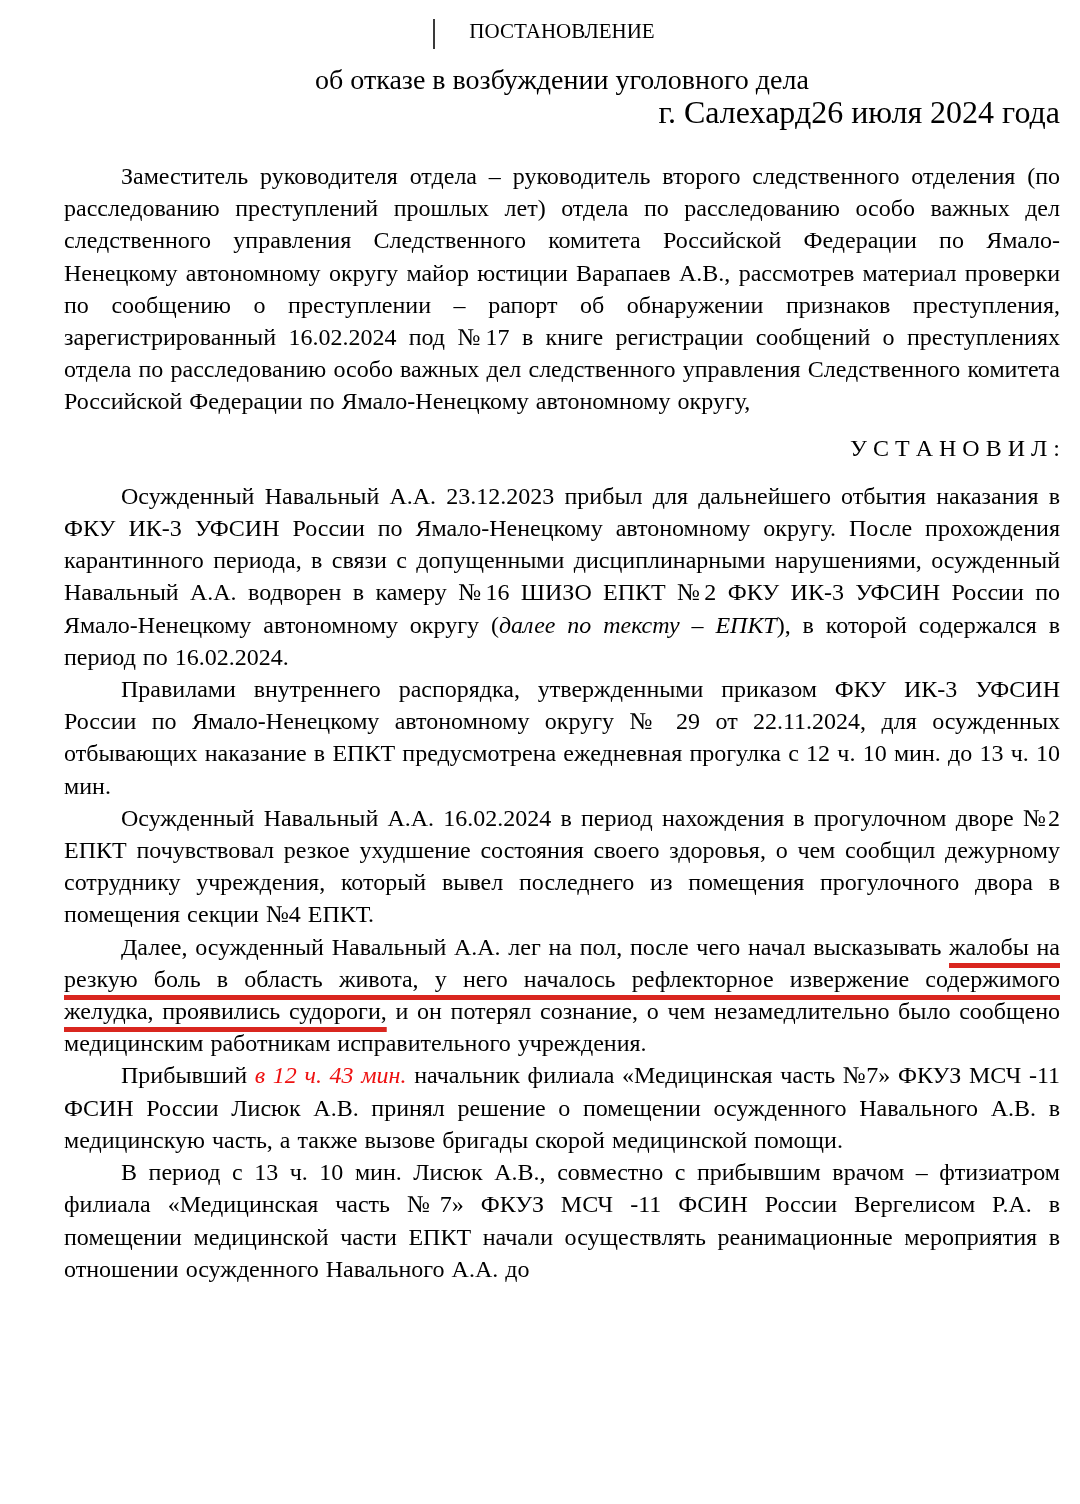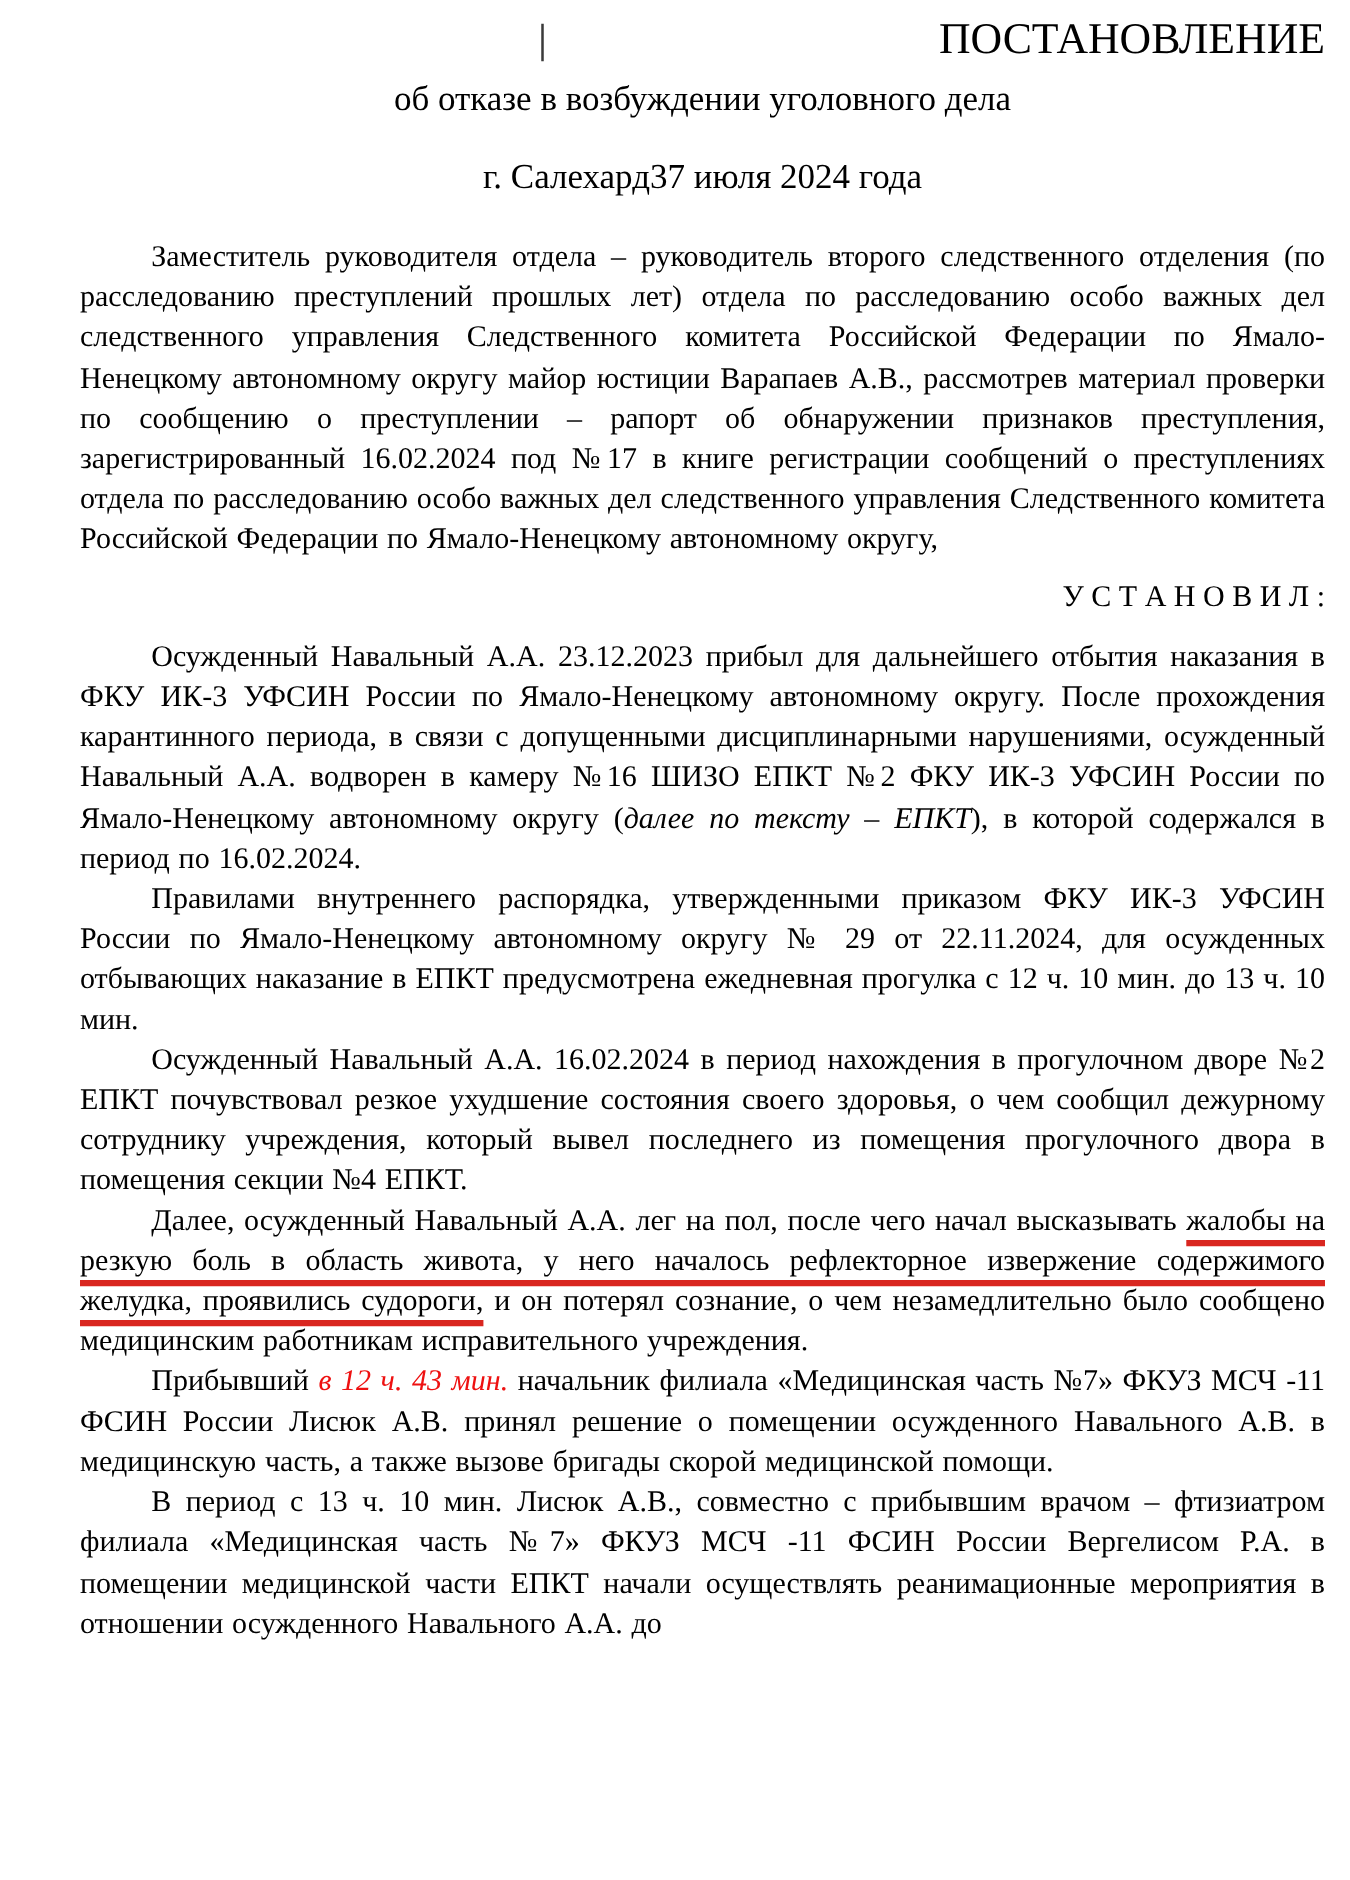--- a/index.html
+++ b/index.html
@@ -11,37 +11,36 @@
     color:#000000;
     font-family:"Liberation Serif","DejaVu Serif",serif;
     overflow:hidden;
     --red-text:#ee1111;
     --red-line:#d9261f;
   }
   .content{
     padding:14px 20px 0 64px;
   }
   .doc-title{
-    text-align:right;
-    font-size:35px;
+    text-align:center;
+    font-size:21px;
     line-height:34px;
     white-space:nowrap;
   }
   .doc-subtitle{
     text-align:center;
     font-size:28px;
     line-height:32px;
     margin-top:16px;
   }
   .meta-row{
     display:flex;
-    justify-content:center;
+    justify-content:flex-end;
     align-items:baseline;
-    margin-top:30px;
-    font-size:28px;
+    font-size:32px;
     line-height:32px;
   }
   .body-text{
     margin-top:32px;
     font-size:24px;
     line-height:32.2px;
   }
   .para{
     margin:0;
     text-align:justify;
@@ -73,21 +72,21 @@
 </head>
 <body>
 
 <div class="page" style="--red-text: #ee1111; --red-line: #d9261f; color: rgb(0, 0, 0);">
   <div class="caret"></div>
   <div class="content">
     <div class="doc-title">ПОСТАНОВЛЕНИЕ</div>
     <div class="doc-subtitle">об отказе в возбуждении уголовного дела</div>
     <div class="meta-row">
       <span>г. Салехард</span>
-      <span>37 июля 2024 года</span>
+      <span>26 июля 2024 года</span>
     </div>
     <div class="body-text">
         <p class="para"><span>Заместитель руководителя отдела – руководитель второго следственного отделения (по расследованию преступлений прошлых лет) отдела по расследованию особо важных дел следственного управления Следственного комитета Российской Федерации по Ямало-Ненецкому автономному округу майор юстиции Варапаев А.В., рассмотрев материал проверки по сообщению о преступлении – рапорт об обнаружении признаков преступления, зарегистрированный 16.02.2024 под №17 в книге регистрации сообщений о преступлениях отдела по расследованию особо важных дел следственного управления Следственного комитета Российской Федерации по Ямало-Ненецкому автономному округу,</span></p>
         <div class="ustanovil"><span>У С Т А Н О В И Л :</span></div>
         <p class="para"><span>Осужденный Навальный А.А. 23.12.2023 прибыл для дальнейшего отбытия наказания в ФКУ ИК-3 УФСИН России по Ямало-Ненецкому автономному округу. После прохождения карантинного периода, в связи с допущенными дисциплинарными нарушениями, осужденный Навальный А.А. водворен в камеру №16 ШИЗО ЕПКТ №2 ФКУ ИК-3 УФСИН России по Ямало-Ненецкому автономному округу (</span><span class="run-italic">далее по тексту – ЕПКТ</span><span>), в которой содержался в период по 16.02.2024.</span></p>
         <p class="para"><span>Правилами внутреннего распорядка, утвержденными приказом ФКУ ИК-3 УФСИН России по Ямало-Ненецкому автономному округу № 29 от 22.11.2024, для осужденных отбывающих наказание в ЕПКТ предусмотрена ежедневная прогулка с 12 ч. 10 мин. до 13 ч. 10 мин.</span></p>
         <p class="para"><span>Осужденный Навальный А.А. 16.02.2024 в период нахождения в прогулочном дворе №2 ЕПКТ почувствовал резкое ухудшение состояния своего здоровья, о чем сообщил дежурному сотруднику учреждения, который вывел последнего из помещения прогулочного двора в помещения секции №4 ЕПКТ.</span></p>
         <p class="para"><span>Далее, осужденный Навальный А.А. лег на пол, после чего начал высказывать </span><span class="run-redline">жалобы на резкую боль в область живота, у него началось рефлекторное извержение содержимого желудка, проявились судороги,</span><span> и он потерял сознание, о чем незамедлительно было сообщено медицинским работникам исправительного учреждения.</span></p>
         <p class="para"><span>Прибывший </span><span class="run-red">в 12 ч. 43 мин.</span><span> начальник филиала «Медицинская часть №7» ФКУЗ МСЧ -11 ФСИН России Лисюк А.В. принял решение о помещении осужденного Навального А.В. в медицинскую часть, а также вызове бригады скорой медицинской помощи.</span></p>
         <p class="para"><span>В период с 13 ч. 10 мин. Лисюк А.В., совместно с прибывшим врачом – фтизиатром филиала «Медицинская часть №7» ФКУЗ МСЧ -11 ФСИН России Вергелисом Р.А. в помещении медицинской части ЕПКТ начали осуществлять реанимационные мероприятия в отношении осужденного Навального А.А. до</span></p>

